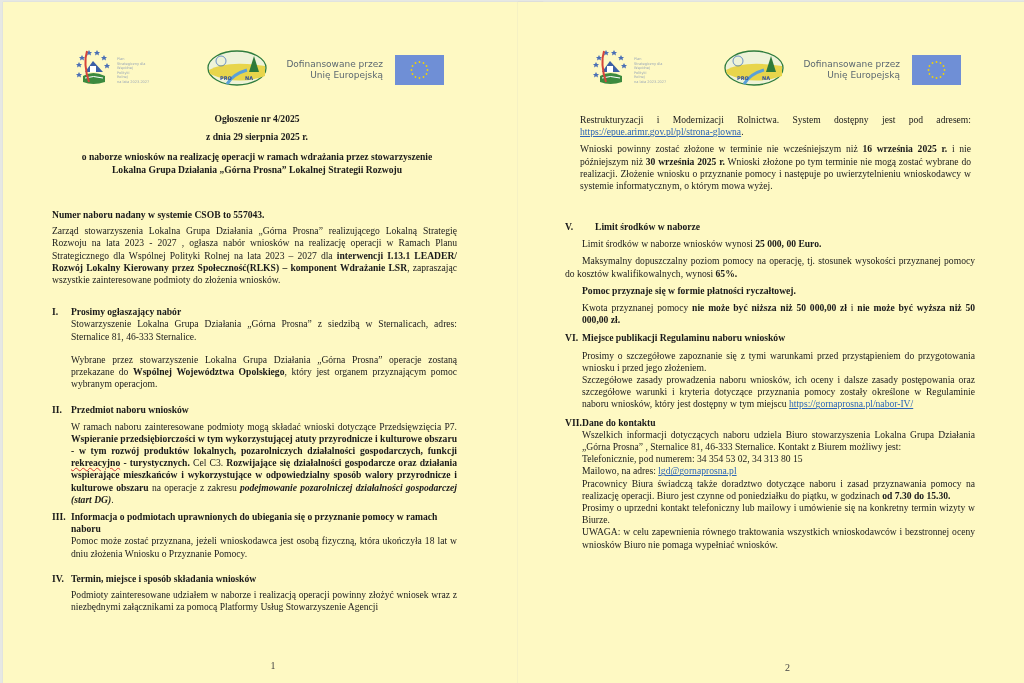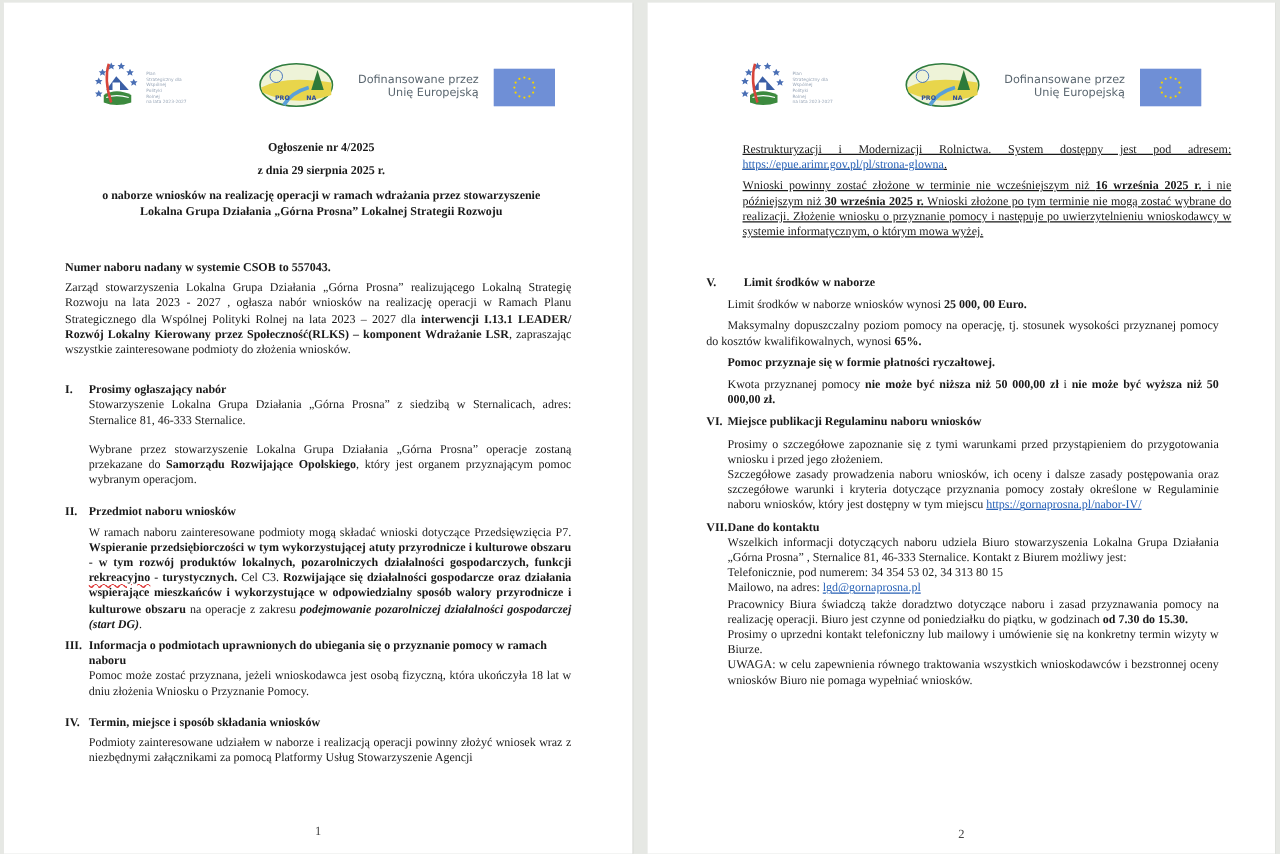--- a/index.html
+++ b/index.html
@@ -4,22 +4,23 @@
 <style>
   html, body { margin:0; padding:0; }
   body {
     width:1024px; height:683px; overflow:hidden;
     background:#e6e8e4;
     font-family:"Liberation Serif", serif;
     color:#1a1a1a;
     position:relative;
   }
   .page {
-    position:absolute; top:2px; height:681px; background:#ffffff;
+    position:absolute; top:2px; height:681px; background:#fef9c3;
     box-shadow:0 0 1px #c8cac6;
+    padding-left:37px;
   }
   #page1 { left:3px; width:503px; }
   #page2 { left:518px; width:502px; }
   .logos { position:absolute; top:44px; height:44px; }
   .logo-lgd-kraj { position:absolute; left:0; top:0; width:84px; height:44px; }
   .logo-prosna { position:absolute; top:4px; width:60px; height:36px; }
   .eu-text { position:absolute; top:13px; font-family:"DejaVu Sans", sans-serif; font-size:9px; color:#5b6770; text-align:right; line-height:11px; }
   .eu-flag { position:absolute; top:9px; width:49px; height:30px; background:#6f8fd6; }
   .content { position:absolute; font-size:9.6px; line-height:12.2px; }
   .center { text-align:center; font-weight:bold; }
@@ -103,21 +104,21 @@
   </div>
 
   <div class="content" style="left:49px; width:405px; top:207px;">
     <p style="font-weight:bold; margin-bottom:4px;">Numer naboru nadany w systemie CSOB to 557043.</p>
     <p><span>Zarząd stowarzyszenia Lokalna Grupa Działania „Górna Prosna”  realizującego Lokalną Strategię Rozwoju na lata 2023 - 2027 , ogłasza nabór wniosków na realizację operacji w Ramach Planu Strategicznego dla Wspólnej Polityki Rolnej na lata 2023 – 2027 dla </span><b>interwencji I.13.1 LEADER/ Rozwój Lokalny Kierowany przez Społeczność(RLKS) – komponent Wdrażanie LSR</b><span>, zapraszając wszystkie zainteresowane podmioty do złożenia wniosków.</span></p>
 
     <div class="sec" style="margin-top:20px;">
       <span class="num">I.</span>
       <div class="title">Prosimy ogłaszający nabór</div>
       <p>Stowarzyszenie Lokalna Grupa Działania „Górna Prosna” z siedzibą w Sternalicach, adres: Sternalice 81, 46-333 Sternalice.</p>
-      <p style="margin-top:11px;"><span>Wybrane przez stowarzyszenie Lokalna Grupa Działania „Górna Prosna”  operacje zostaną przekazane do </span><b>Samorządu Rozwijające Opolskiego</b><span>, który jest organem przyznającym pomoc wybranym operacjom.</span></p>
+      <p style="margin-top:11px;"><span>Wybrane przez stowarzyszenie Lokalna Grupa Działania „Górna Prosna”  operacje zostaną przekazane do </span><b>Wspólnej Województwa Opolskiego</b><span>, który jest organem przyznającym pomoc wybranym operacjom.</span></p>
     </div>
 
     <div class="sec" style="margin-top:14px;">
       <span class="num">II.</span>
       <div class="title" style="margin-bottom:4px;">Przedmiot naboru wniosków</div>
       <p><span>W ramach naboru zainteresowane podmioty mogą składać wnioski dotyczące Przedsięwzięcia P7. </span><b><span>Wspieranie przedsiębiorczości w tym wykorzystującej atuty przyrodnicze i kulturowe obszaru -  w tym rozwój produktów lokalnych, pozarolniczych działalności gospodarczych, funkcji </span><span class="spell">rekreacyjno</span><span> - turystycznych.</span></b><span> Cel C3. </span><b>Rozwijające się działalności gospodarcze oraz działania wspierające mieszkańców i wykorzystujące w odpowiedzialny sposób walory przyrodnicze i kulturowe obszaru</b><span> na operacje z zakresu  </span><b><i>podejmowanie pozarolniczej działalności gospodarczej (start DG)</i></b><span>.</span></p>
     </div>
 
     <div class="sec" style="margin-top:5px;">
       <span class="num">III.</span>
@@ -187,21 +188,21 @@
         <circle cx="24.5" cy="23" r="0.9"></circle>
           <circle cx="20.5" cy="22" r="0.9"></circle>
           <circle cx="17.5" cy="19" r="0.9"></circle>
         <circle cx="16.5" cy="15" r="0.9"></circle>
           <circle cx="17.5" cy="11" r="0.9"></circle>
           <circle cx="20.5" cy="8" r="0.9"></circle>
       </g>
     </svg>
   </div>
 
-  <div class="content" style="left:76px; width:391px; top:112px;text-decoration:underline;">
+  <div class="content" style="left:62px; width:391px; top:112px;">
     <p><span>Restrukturyzacji i Modernizacji Rolnictwa. System dostępny jest pod adresem: </span><a href="#">https://epue.arimr.gov.pl/pl/strona-glowna</a><span>.</span></p>
     <p style="margin-top:5px;"><span>Wnioski powinny zostać złożone w terminie nie wcześniejszym niż </span><b>16 września 2025 r.</b><span> i nie późniejszym niż </span><b>30 września 2025 r.</b><span> Wnioski złożone po tym terminie nie mogą zostać wybrane do realizacji. Złożenie wniosku o przyznanie pomocy i następuje po uwierzytelnieniu wnioskodawcy w systemie informatycznym, o którym mowa wyżej.</span></p>
   </div>
 
   <div class="content" style="left:47px; width:410px; top:199px;margin-top:20px;">
     <div style="position:relative;">
       <div style="font-weight:bold; margin-bottom:5px;">
         <span style="display:inline-block; width:30px;">V.</span><span>Limit środków w naborze</span>
       </div>
       <p style="padding-left:17px; margin-bottom:5px;"><span>Limit środków w naborze wniosków wynosi </span><b>25 000, 00 Euro.</b></p>

